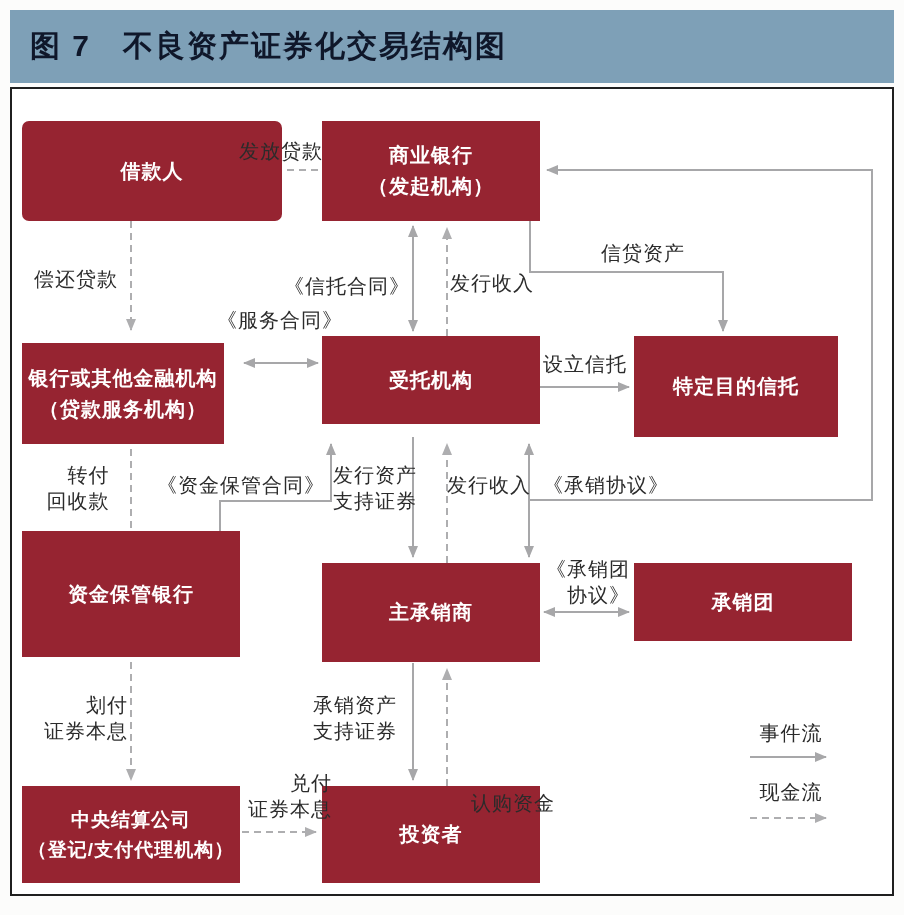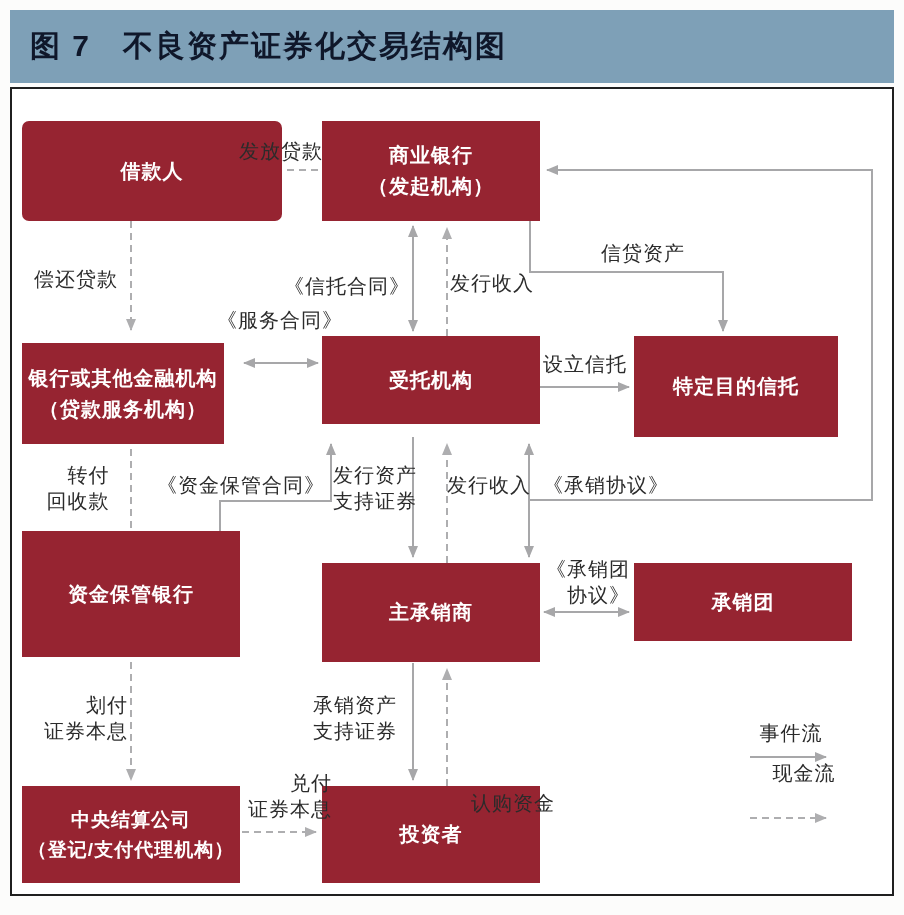--- a/index.html
+++ b/index.html
@@ -122,15 +122,15 @@
 协议》</div>
   <div class="elabel" style="left:86px;top:692px;">划付
 证券本息</div>
   <div class="elabel" style="left:355px;top:692px;">承销资产
 支持证券</div>
   <div class="elabel" style="left:513px;top:744px;margin-top:46px;">认购资金</div>
   <div class="elabel" style="left:290px;top:770px;">兑付
 证券本息</div>
 
   <div class="elabel" style="left:791px;top:720px;">事件流</div>
-  <div class="elabel" style="left:791px;top:760px;margin-left:13px;">现金流</div>
+  <div class="elabel" style="left:791px;top:779px;">现金流</div>
 
 </div>
 
 </body></html>

